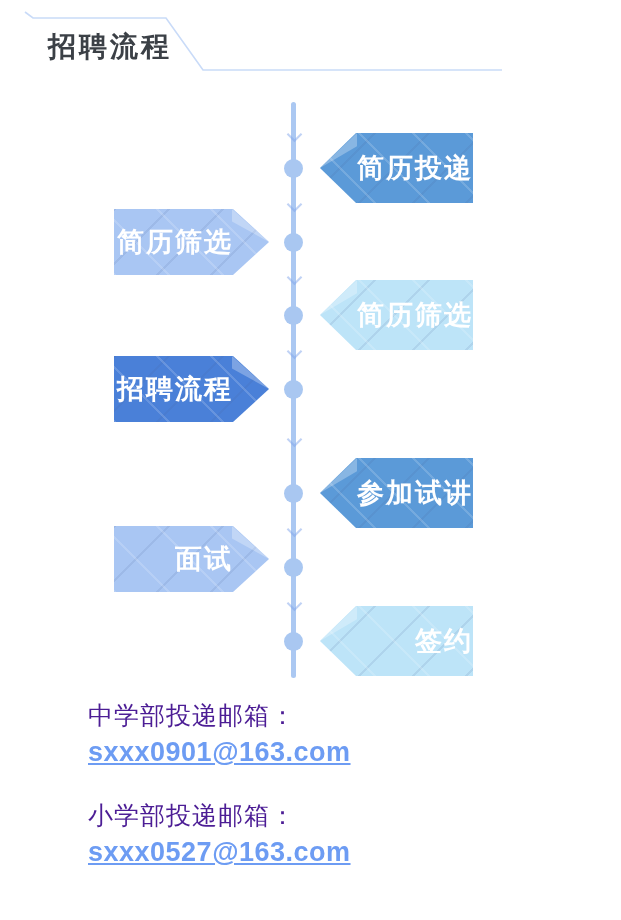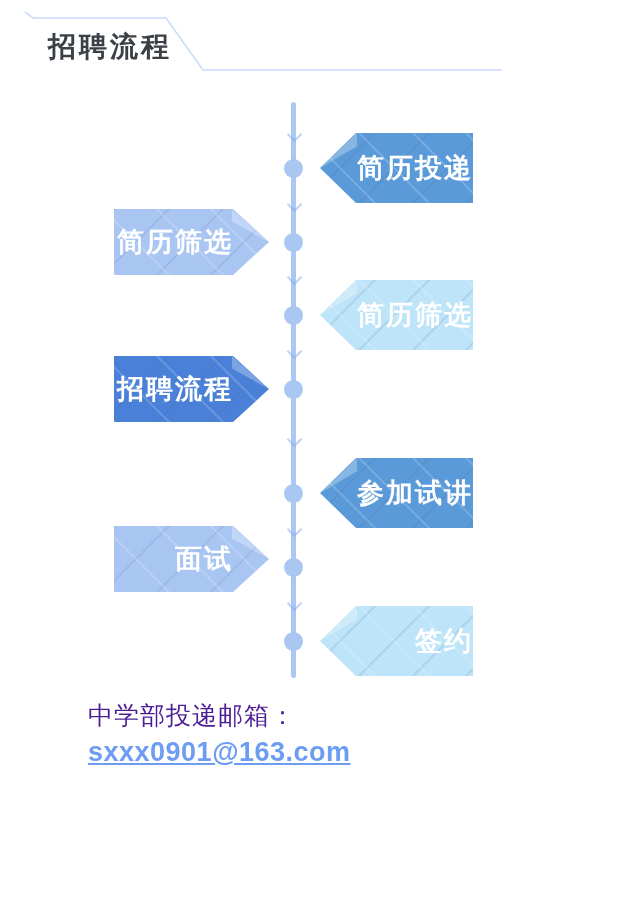--- a/index.html
+++ b/index.html
@@ -140,15 +140,19 @@
     <div class="step right v-pale s7">
       <span>签约</span>
     </div>
   </div>
 
   <div class="contacts">
     <div class="contact">
       <div class="contact-label">中学部投递邮箱：</div>
       <a class="contact-email">sxxx0901@163.com</a>
     </div>
+    <div class="contact">
+      <div class="contact-label">小学部投递邮箱：</div>
+      <a class="contact-email">sxxx0527@163.com</a>
+    </div>
   </div>
 
 </div>
 
 </body></html>

